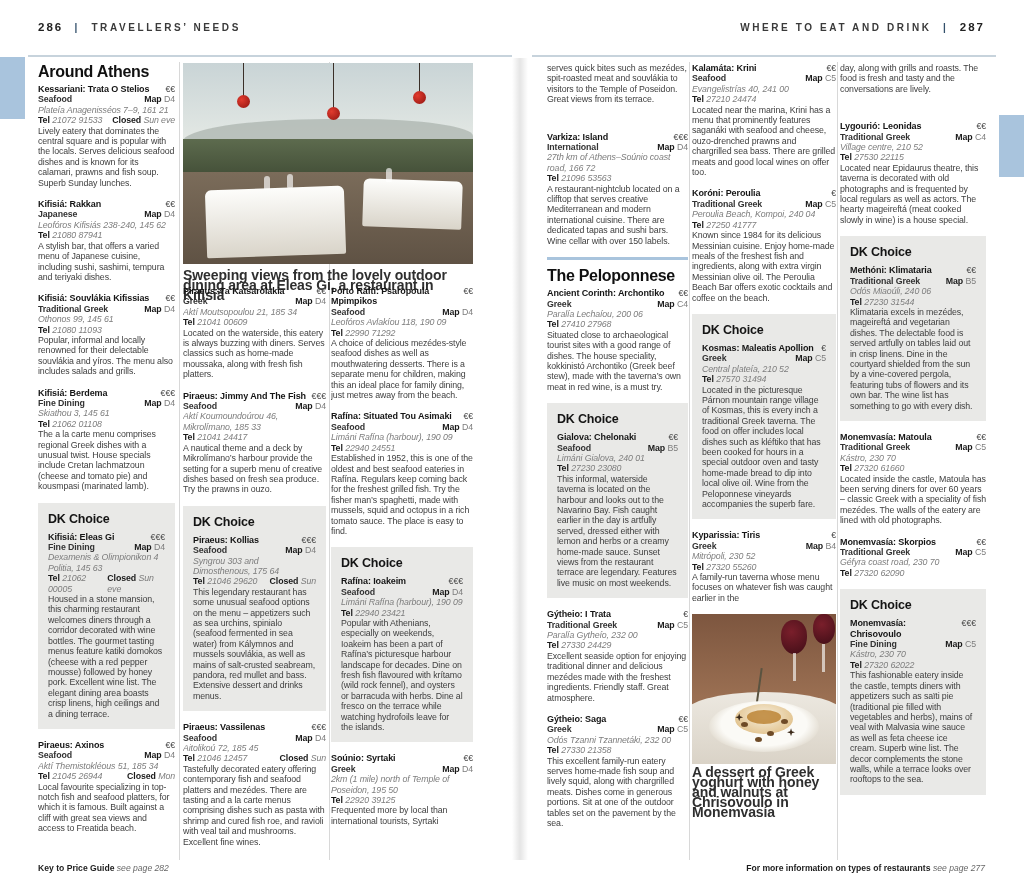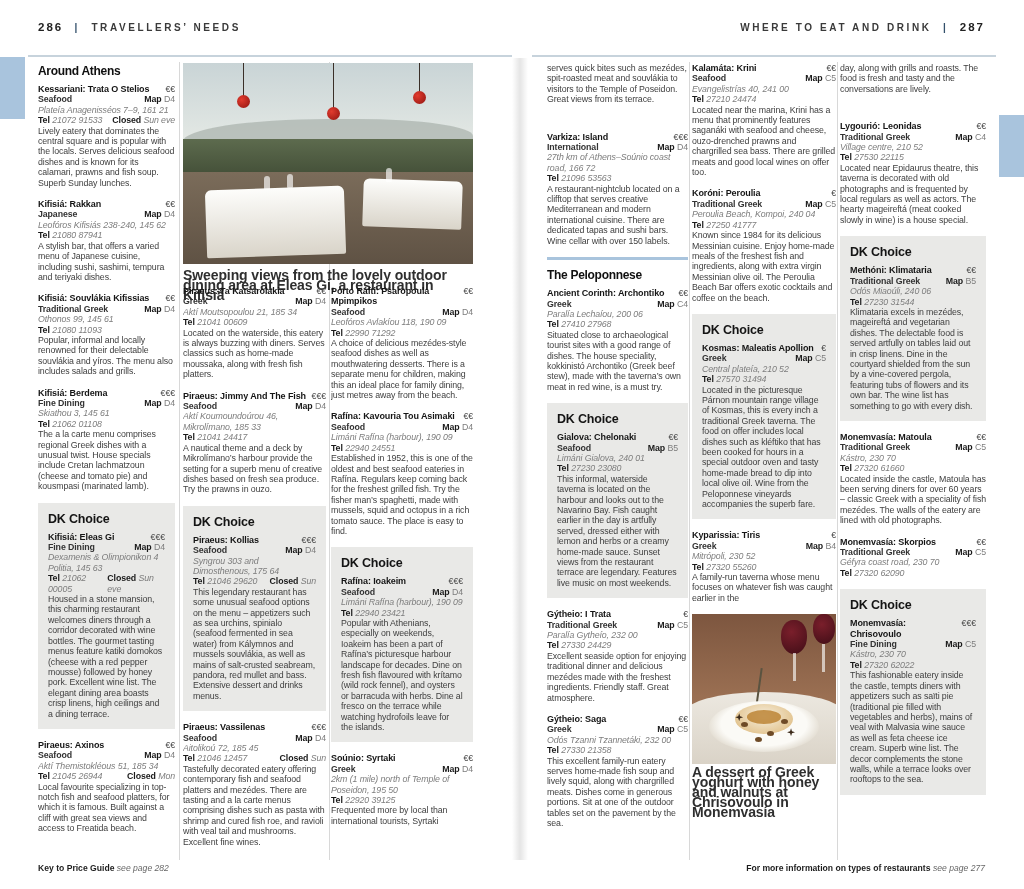--- a/index.html
+++ b/index.html
@@ -30,21 +30,21 @@
   .col { position:absolute; font-size:8.8px; line-height:10.4px; color:#444;
     letter-spacing:-0.1px; }
   #col1 { left:38px;  width:137px; top:63px;  max-height:797px; }
   #col2 { left:183px; width:143px; top:286px; max-height:574px; }
   #col3 { left:331px; width:142px; top:286px; max-height:574px; }
   #col4 { left:547px; width:141px; top:63px;  max-height:797px; }
   #col5 { left:692px; width:144px; top:63px;  max-height:797px; }
   #col6 { left:840px; width:146px; top:63px;  max-height:797px; }
   .col { overflow:hidden; }
 
-  h2.sect { font-size:12px; line-height:17px; font-weight:bold; color:#101010;
+  h2.sect { font-size:16px; line-height:17px; font-weight:bold; color:#101010;
     letter-spacing:-0.3px; margin:0 0 4px 0; }
   .sect-rule { height:3px; background:#a9c4dd; margin:4px 0 7px 0; }
 
   .entry { margin-bottom:11px; }
   .row { display:flex; justify-content:space-between; align-items:baseline; }
   .name { font-weight:bold; color:#151515; font-size:9px; }
   .price { color:#4a4a4a; white-space:nowrap; padding-left:4px; }
   .cuisine { font-weight:bold; color:#333; }
   .mapcell { white-space:nowrap; }
   .blbl { font-weight:bold; color:#1a1a1a; }
@@ -322,21 +322,21 @@
           <span class="mapcell"><span class="blbl">Map</span> <span class="mapval">D4</span></span>
         </div>
         <div class="addr">Leofóros Avlakíou 118, 190 09</div>
         <div class="row telrow">
           <span><span class="blbl">Tel</span> <span class="it">22990 71292</span></span>
         </div>
         <div class="body">A choice of delicious mezédes-style seafood dishes as well as mouthwatering desserts. There is a separate menu for children, making this an ideal place for family dining, just metres away from the beach.</div>
       </div>
       <div class="entry">
         <div class="row">
-          <span class="name">Rafína: Kavouria Tou Asimaki</span>
+          <span class="name">Rafína: Situated Tou Asimaki</span>
           <span class="price">€€</span>
         </div>
         <div class="row">
           <span class="cuisine">Seafood</span>
           <span class="mapcell"><span class="blbl">Map</span> <span class="mapval">D4</span></span>
         </div>
         <div class="addr">Limáni Rafína (harbour), 190 09</div>
         <div class="row telrow">
           <span><span class="blbl">Tel</span> <span class="it">22940 24551</span></span>
         </div>

